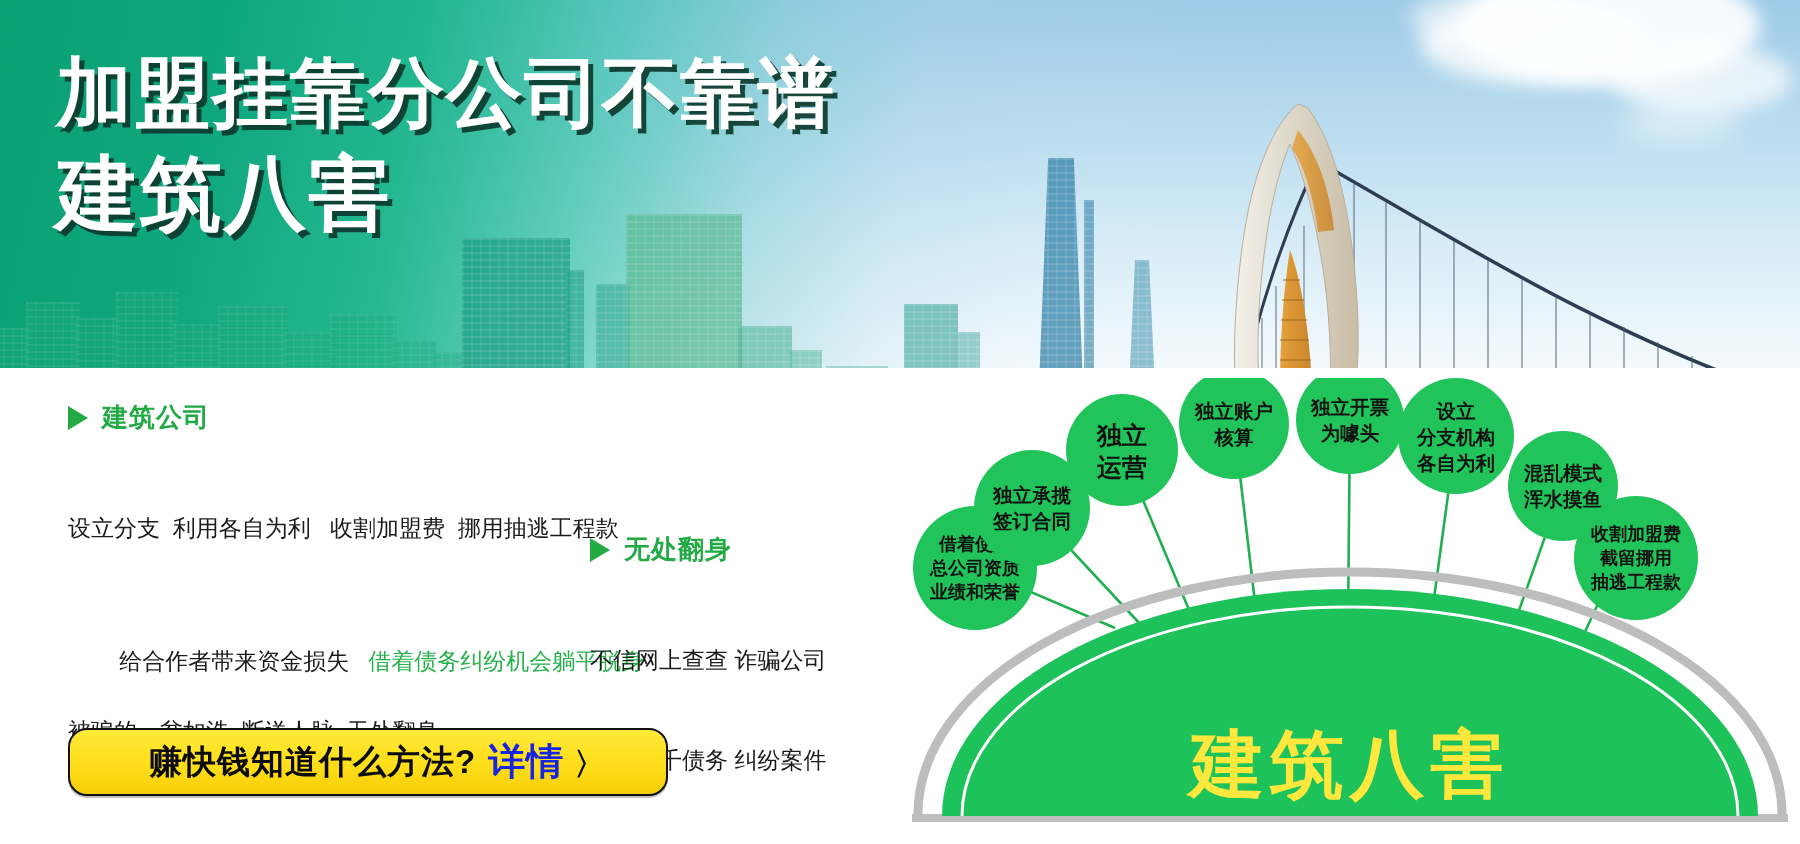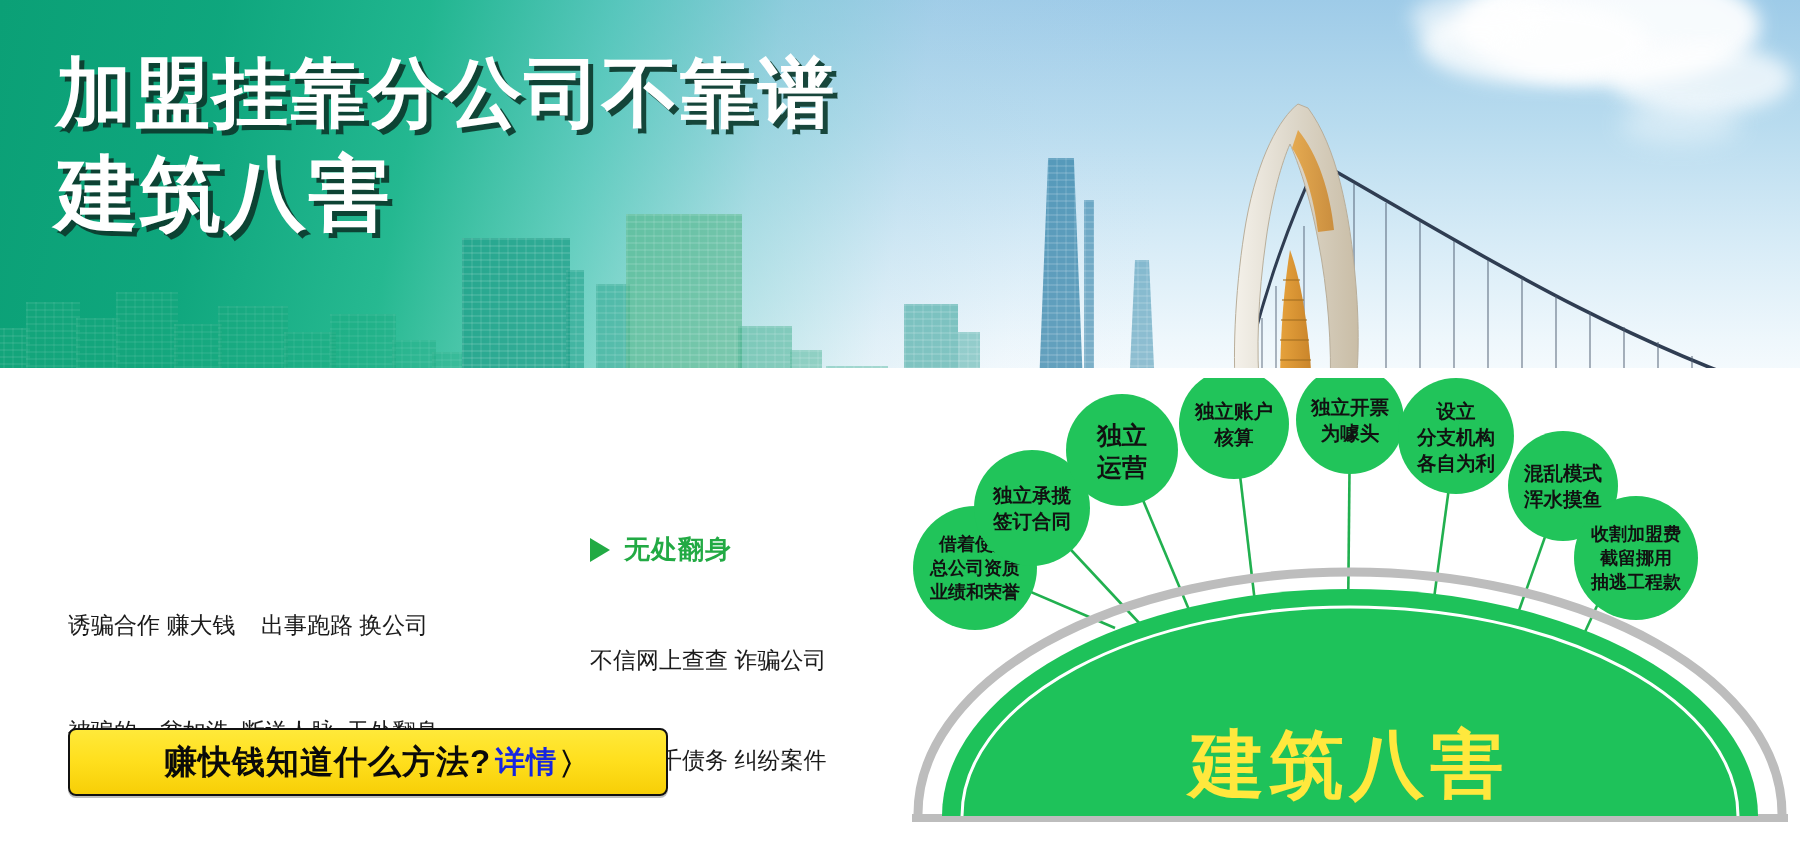--- a/index.html
+++ b/index.html
@@ -52,26 +52,26 @@
   .panel{position:absolute;left:0;top:368px;width:1800px;height:476px;background:#fff;}
 
   .sec{position:absolute;}
   .sec-head{display:flex;align-items:center;gap:14px;}
   .tri{width:0;height:0;border-left:20px solid #22aa44;border-top:12px solid transparent;border-bottom:12px solid transparent;}
   .sec-title{font-size:26px;font-weight:bold;color:#22aa44;letter-spacing:1px;}
   .sec-body{font-size:23px;color:#1b1b1b;line-height:1.45;margin-top:10px;white-space:pre;}
   .sec-body .gr{color:#28b24c;}
 
   
-  .cta{position:absolute;left:68px;top:728px;width:600px;height:68px;border-radius:8px;
+  .cta{position:absolute;left:68px;top:728px;width:600px;height:68px;border-radius:19px;
     background:linear-gradient(180deg,#ffe93a 0%,#ffe01f 45%,#f7cf07 100%);
-    border:2px solid #111;box-sizing:border-box;display:flex;align-items:center;justify-content:center;gap:4px;
+    border:2px solid #111;box-sizing:border-box;display:flex;align-items:center;justify-content:center;gap:12px;
     box-shadow:0 2px 0 rgba(0,0,0,.25);}
   .cta-main{font-size:33px;font-weight:bold;color:#0a0a0a;letter-spacing:1px;}
-  .cta-link{font-size:30px;font-weight:bold;color:#1626e0;letter-spacing:1px;}
+  .cta-link{font-size:37px;font-weight:bold;color:#1626e0;letter-spacing:1px;}
   .cta-arrow{font-size:32px;color:#0a0a0a;font-weight:300;}
 
   
   .diagram{position:absolute;left:900px;top:378px;width:900px;height:466px;}
   .diagram svg{display:block;}
 
   .bub-txt{font-size:19.5px;font-weight:bold;fill:#111;}
   .bub-txt-sm{font-size:18px;font-weight:bold;fill:#111;}
   .bub-txt-lg{font-size:25px;font-weight:bold;fill:#111;}
   .dome-txt{font-size:74px;font-weight:bold;fill:#ffe83d;letter-spacing:6px;}
@@ -185,25 +185,34 @@
   <div class="hero-base"></div>
 
   <div class="hero-title">
     <div class="hl hl1">加盟挂靠分公司不靠谱</div>
     <div class="hl hl2">建筑八害</div>
   </div>
 </div>
 
 <div class="panel">
 
+  <div class="sec" style="left:68px;top:32px;width:620px;">
+    <div class="sec-head">
+      <span class="tri"></span>
+      <span class="sec-title">建筑公司</span>
+    </div>
+    <div class="sec-body">
+      <div>设立分支  利用各自为利   收割加盟费  挪用抽逃工程款</div>
+      <div>
+        <span>给合作者带来资金损失</span><span>   </span><span class="gr">借着债务纠纷机会躺平脱身</span>
+      </div>
+    </div>
+  </div>
 
   <div class="sec" style="left:68px;top:164px;width:560px;">
-    <div class="sec-body">
-      <div>诱骗合作 赚大钱    出事跑路 换公司</div>
-    </div>
   </div>
 
   <div class="sec" style="left:68px;top:270px;width:560px;">
     <div class="sec-body">
       <div>被骗的一贫如洗  断送人脉  无处翻身</div>
     </div>
   </div>
 
   <div class="sec" style="left:590px;top:164px;width:280px;">
     <div class="sec-head">

